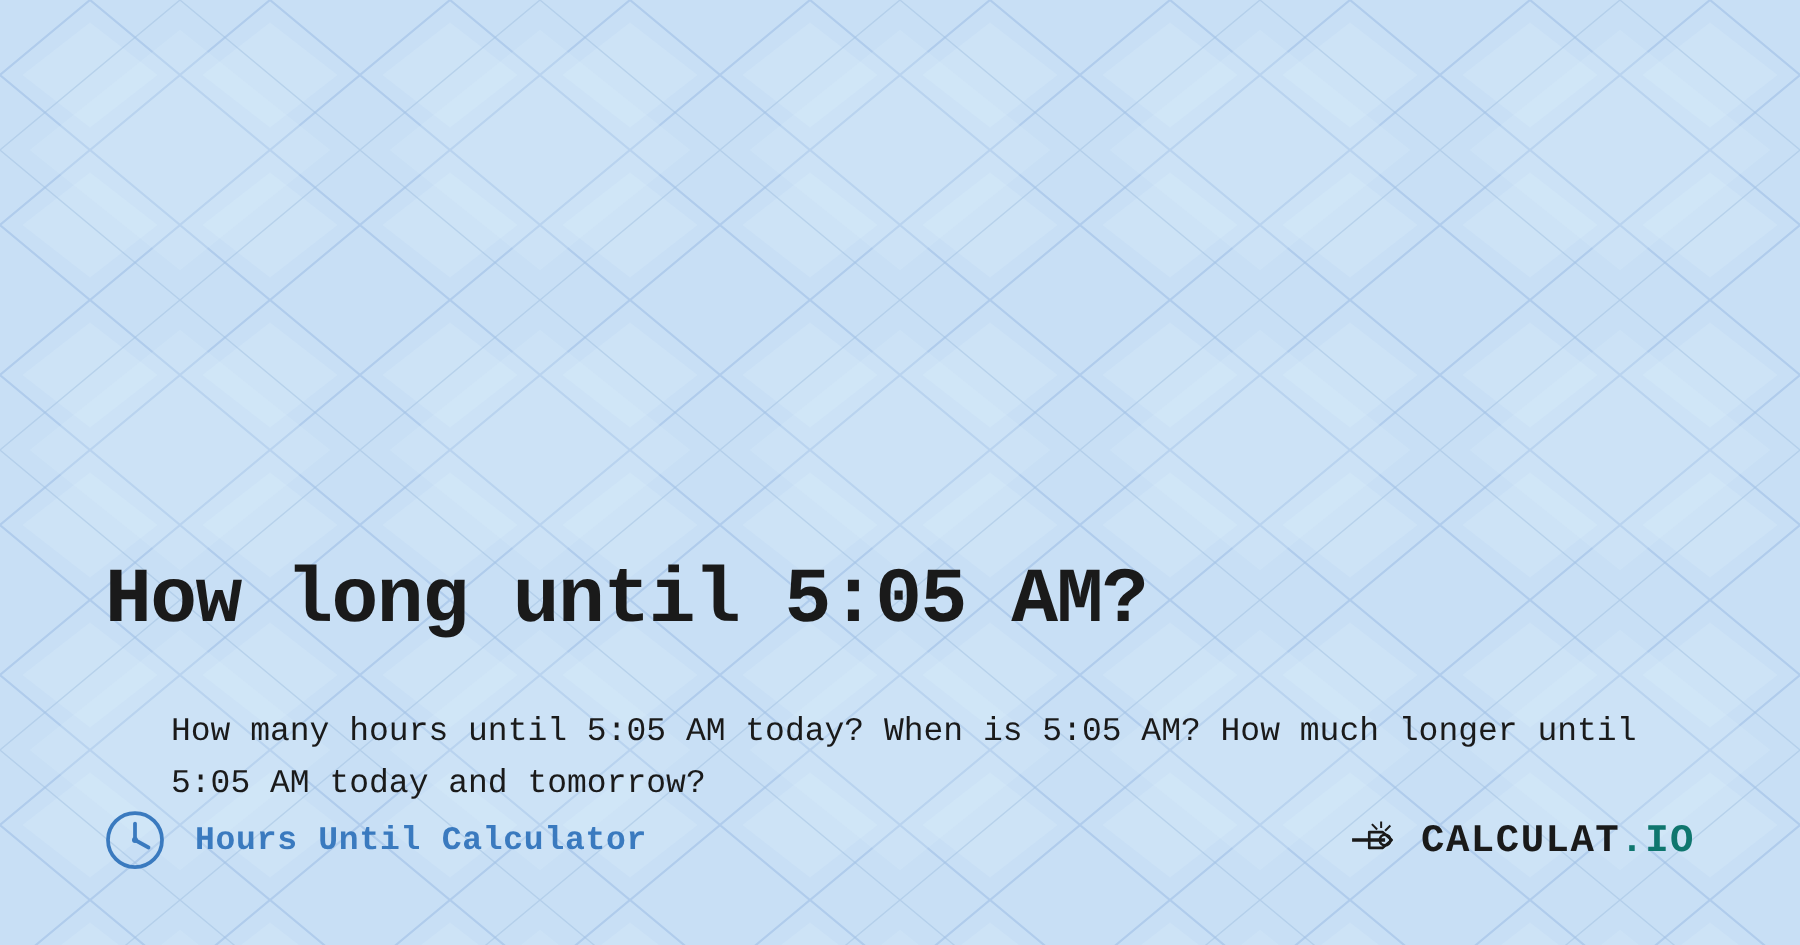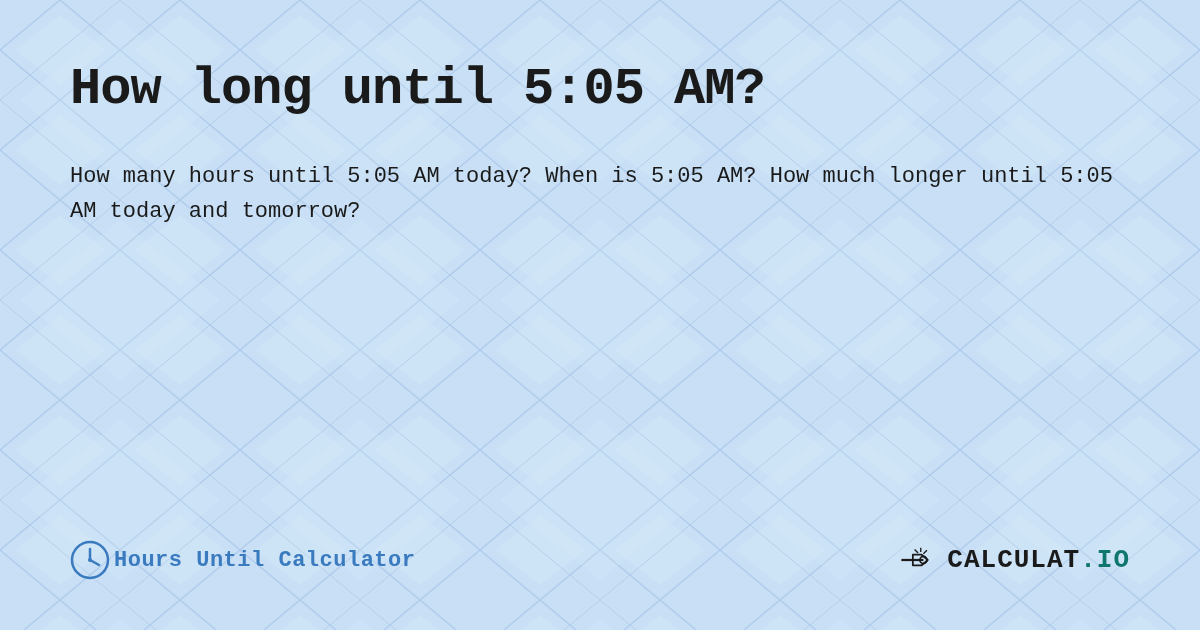--- a/index.html
+++ b/index.html
@@ -22,51 +22,52 @@
       z-index: 0;
     }
 
     .content {
       position: relative;
       z-index: 1;
       padding: 60px 70px 40px 70px;
       height: 100%;
       display: flex;
       flex-direction: column;
-      justify-content: space-between;
+      justify-content: flex-end;
     }
 
     .main-title {
       font-size: 52px;
       font-weight: 900;
       color: #1a1a1a;
       font-family: 'Courier New', Courier, monospace;
       letter-spacing: -1px;
       margin-bottom: 40px;
     }
 
     .description {
       font-size: 22px;
       font-family: 'Courier New', Courier, monospace;
       color: #1a1a1a;
       line-height: 1.6;
       max-width: 1060px;
+      margin-left: 44px;
     }
 
     .footer {
       display: flex;
       align-items: center;
       justify-content: space-between;
       padding-bottom: 10px;
     }
 
     .footer-left {
       display: flex;
       align-items: center;
-      gap: 4px;
+      gap: 20px;
     }
 
     .clock-icon {
       width: 40px;
       height: 40px;
       flex-shrink: 0;
     }
 
     .footer-brand-text {
       font-family: 'Courier New', Courier, monospace;

